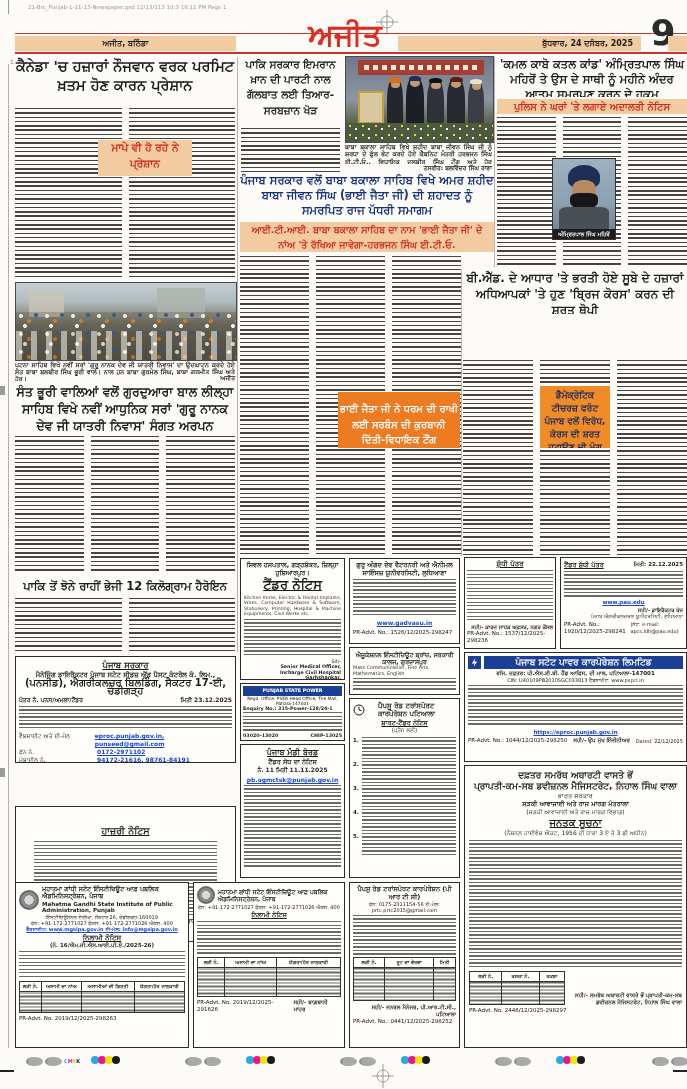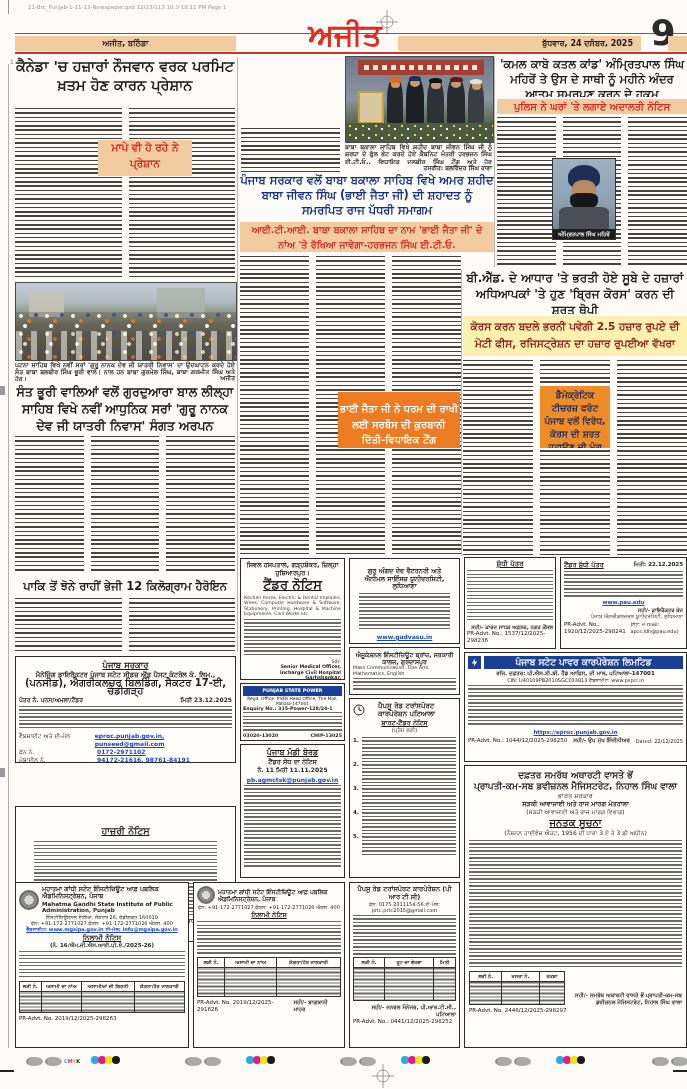--- a/index.html
+++ b/index.html
@@ -60,20 +60,21 @@
   <div class="vr" style="left:494px;top:57px;height:210px;"></div>
   <div class="vr" style="left:461px;top:270px;height:286px;"></div>
 
   <div class="abs ctr b ov" style="left:15px;top:57px;width:220px;height:48px;font-size:14.5px;line-height:1.3;">ਕੈਨੇਡਾ 'ਚ ਹਜ਼ਾਰਾਂ ਨੌਜਵਾਨ ਵਰਕ ਪਰਮਿਟ ਖ਼ਤਮ ਹੋਣ ਕਾਰਨ ਪ੍ਰੇਸ਼ਾਨ</div>
   <div class="abs cols" style="left:15px;top:108px;width:220px;height:170px;">
     <div class="gk"></div>
     <div class="gk"></div>
   </div>
   <div class="abs peach ctr b red ov" style="left:98px;top:140px;width:94px;height:36px;font-size:10.5px;line-height:1.5;padding:0;box-sizing:border-box;">ਮਾਪੇ ਵੀ ਹੋ ਰਹੇ ਨੇ ਪ੍ਰੇਸ਼ਾਨ</div>
 
+  <div class="abs ctr b ov" style="left:241px;top:57px;width:99px;height:68px;font-size:10.5px;line-height:1.45;">ਪਾਕਿ ਸਰਕਾਰ ਇਮਰਾਨ ਖ਼ਾਨ ਦੀ ਪਾਰਟੀ ਨਾਲ ਗੱਲਬਾਤ ਲਈ ਤਿਆਰ-ਸਰਬਜ਼ਾਨ ਖੋੜ</div>
   <div class="abs gk" style="left:241px;top:128px;width:99px;height:44px;"></div>
 
   <div class="abs ov" style="left:345px;top:56px;width:147px;height:85px;border:1px solid #4a4a4a;background:linear-gradient(180deg,#70798a 0%,#8c96a2 50%,#5b6752 76%,#46542f 100%);">
     <div class="abs" style="left:8%;top:4%;width:86%;height:17%;background:#a8372a;opacity:.9;"></div>
     <div class="abs" style="left:12%;top:9%;width:78%;height:6%;background:repeating-linear-gradient(90deg,#f4e7d4 0 5px,rgba(0,0,0,0) 5px 9px);"></div>
     <div class="abs" style="left:8%;top:40%;width:15%;height:34%;background:#d9c89f;border:2px solid #c59f3a;"></div>
     <span class="fig" style="left:28%;top:24%;width:11%;height:56%;background:#23262c;">
         <i class="head"></i>
         <i class="turb" style="background:#d86e1e;"></i>
       </span>
@@ -116,21 +117,20 @@
   <div class="abs ctr b navy ov" style="left:240px;top:173px;width:254px;height:46px;font-size:11.5px;line-height:1.3;">ਪੰਜਾਬ ਸਰਕਾਰ ਵਲੋਂ ਬਾਬਾ ਬਕਾਲਾ ਸਾਹਿਬ ਵਿਖੇ ਅਮਰ ਸ਼ਹੀਦ ਬਾਬਾ ਜੀਵਨ ਸਿੰਘ (ਭਾਈ ਜੈਤਾ ਜੀ) ਦੀ ਸ਼ਹਾਦਤ ਨੂੰ ਸਮਰਪਿਤ ਰਾਜ ਪੱਧਰੀ ਸਮਾਗਮ</div>
   <div class="abs peach ctr b red ov" style="left:240px;top:222px;width:254px;height:30px;font-size:9.5px;line-height:1.55;padding:1px 3px;box-sizing:border-box;">ਆਈ.ਟੀ.ਆਈ. ਬਾਬਾ ਬਕਾਲਾ ਸਾਹਿਬ ਦਾ ਨਾਮ 'ਭਾਈ ਜੈਤਾ ਜੀ' ਦੇ ਨਾਂਅ 'ਤੇ ਰੱਖਿਆ ਜਾਵੇਗਾ-ਹਰਭਜਨ ਸਿੰਘ ਈ.ਟੀ.ਓ.</div>
   <div class="abs cols" style="left:240px;top:256px;width:221px;height:298px;">
     <div class="gk"></div>
     <div class="gk"></div>
     <div class="gk"></div>
   </div>
   <div class="abs ctr b ov" style="left:338px;top:392px;width:122px;height:56px;background:#ed7b21;color:#fff;font-size:10px;line-height:1.55;padding:9px 2px;box-sizing:border-box;">ਭਾਈ ਜੈਤਾ ਜੀ ਨੇ ਧਰਮ ਦੀ ਰਾਖੀ ਲਈ ਸਰਬੰਸ ਦੀ ਕੁਰਬਾਨੀ ਦਿੱਤੀ-ਵਿਧਾਇਕ ਟੌਂਗ</div>
 
   <div class="abs ctr b ov" style="left:463px;top:270px;width:224px;height:44px;font-size:12px;line-height:1.35;">ਬੀ.ਐੱਡ. ਦੇ ਆਧਾਰ 'ਤੇ ਭਰਤੀ ਹੋਏ ਸੂਬੇ ਦੇ ਹਜ਼ਾਰਾਂ ਅਧਿਆਪਕਾਂ 'ਤੇ ਹੁਣ 'ਬ੍ਰਿਜ ਕੋਰਸ' ਕਰਨ ਦੀ ਸ਼ਰਤ ਥੋਪੀ</div>
-  <div class="abs ctr b ov" style="left:463px;top:316px;width:224px;height:40px;background:#faf0b0;color:#8a1a12;font-size:10.5px;line-height:1.6;padding:2px 3px;box-sizing:border-box;">ਕੋਰਸ ਕਰਨ ਬਦਲੇ ਭਰਨੀ ਪਵੇਗੀ 2.5 ਹਜ਼ਾਰ ਰੁਪਏ ਦੀ ਮੋਟੀ ਫੀਸ, ਰਜਿਸਟ੍ਰੇਸ਼ਨ ਦਾ ਹਜ਼ਾਰ ਰੁਪਈਆ ਵੱਖਰਾ</div>
   <div class="abs cols" style="left:463px;top:360px;width:224px;height:196px;">
     <div class="gk"></div>
     <div class="gk"></div>
     <div class="gk"></div>
   </div>
   <div class="abs ctr b ov" style="left:540px;top:386px;width:70px;height:62px;background:#f08c28;color:#15275e;font-size:9px;line-height:1.45;padding:3px 2px;box-sizing:border-box;">ਡੈਮੋਕ੍ਰੇਟਿਕ ਟੀਚਰਜ਼ ਫਰੰਟ ਪੰਜਾਬ ਵਲੋਂ ਵਿਰੋਧ, ਕੋਰਸ ਦੀ ਸ਼ਰਤ ਹਟਾਉਣ ਦੀ ਮੰਗ</div>
 
   <div class="abs ov" style="left:15px;top:282px;width:220px;height:77px;border:1px solid #4a4a4a;background:linear-gradient(180deg,#c4cdd3 0%,#b2bcbf 24%,#93988f 38%,#6f6d60 55%,#57544a 100%);">
     <div class="abs" style="left:6%;top:10%;width:16%;height:34%;background:#c9c4b6;opacity:.8;"></div>
     <div class="abs" style="left:64%;top:6%;width:22%;height:40%;background:#aeb3ad;opacity:.8;"></div>
@@ -273,21 +273,21 @@
   </div>
 
   <div class="abs bx ov" style="left:240px;top:744px;width:105px;height:134px;padding:3px;box-sizing:border-box;">
     <div class="ctr adtitle" style="font-size:8px;">ਪੰਜਾਬ ਮੰਡੀ ਬੋਰਡ</div>
     <div class="ctr b" style="font-size:6.5px;">ਟੈਂਡਰ ਸੋਧ ਦਾ ਨੋਟਿਸ</div>
     <div class="ctr b" style="font-size:6px;">ਨੰ. 11 ਮਿਤੀ 11.11.2025</div>
     <div class="ctr bluetx" style="font-size:6px;margin:2px 0;">pb.agmctsk@punjab.gov.in</div>
     <div class="gkl" style="height:82px;"></div>
   </div>
 
-  <div class="abs bx ov" style="left:349px;top:558px;width:111px;height:86px;padding:9px;box-sizing:border-box;">
+  <div class="abs bx ov" style="left:349px;top:558px;width:111px;height:86px;padding:3px;box-sizing:border-box;">
     <div class="ctr b" style="font-size:6.6px;line-height:7.6px;">ਗੁਰੂ ਅੰਗਦ ਦੇਵ ਵੈਟਰਨਰੀ ਅਤੇ ਐਨੀਮਲ ਸਾਇੰਸਜ਼ ਯੂਨੀਵਰਸਿਟੀ, ਲੁਧਿਆਣਾ</div>
     <div class="gkl" style="height:38px;margin:2px 0;"></div>
     <div class="ctr bluetx" style="font-size:6px;">www.gadvasu.in</div>
     <div class="prline" style="margin-top:3px;">PR-Advt. No.: 1526/12/2025-298247</div>
   </div>
 
   <div class="abs bx ov" style="left:349px;top:647px;width:111px;height:48px;padding:3px;box-sizing:border-box;">
     <div class="ctr b" style="font-size:6.2px;line-height:7.2px;">ਐਜੂਕੇਸ਼ਨਲ ਇੰਸਟੀਚਿਊਟ ਬ੍ਰਾਂਚ, ਸਰਕਾਰੀ ਕਾਲਜ, ਗੁਰਦਾਸਪੁਰ</div>
     <div style="font-size:4.8px;line-height:5.6px;color:#333;">Mass Communication, Fine Arts, Mathematics, English</div>
     <div class="gkl" style="height:12px;margin-top:1px;"></div>

